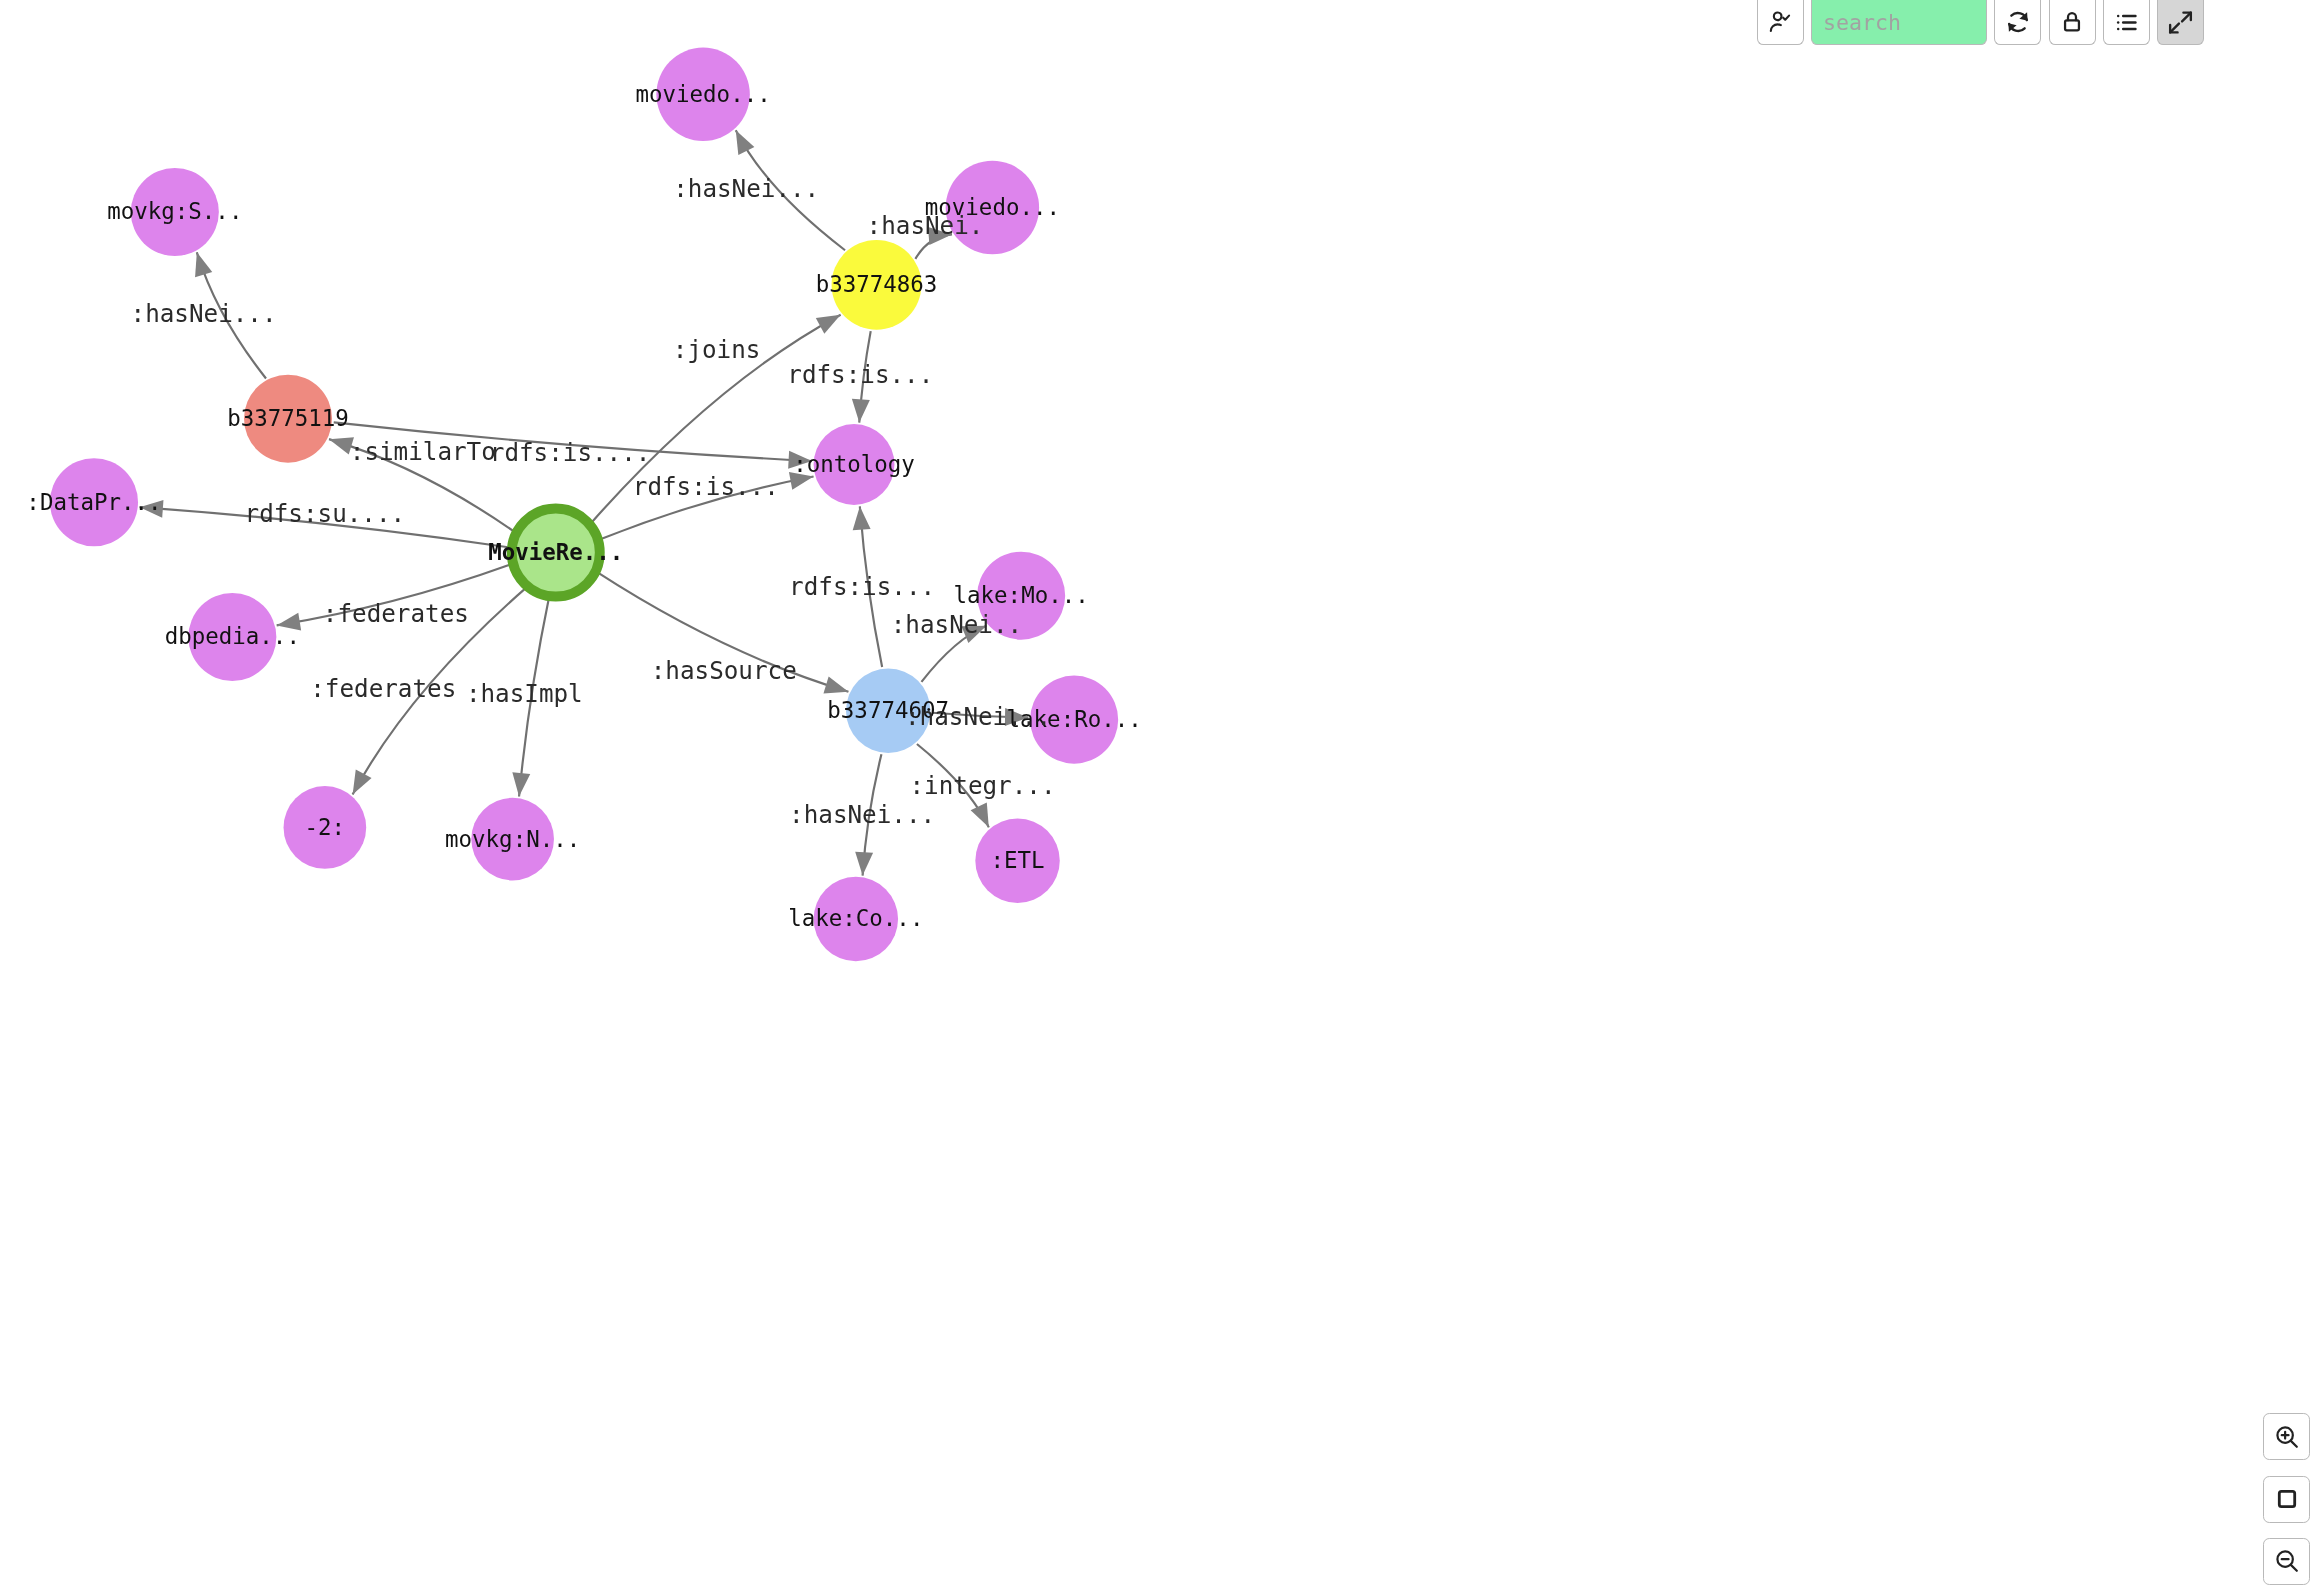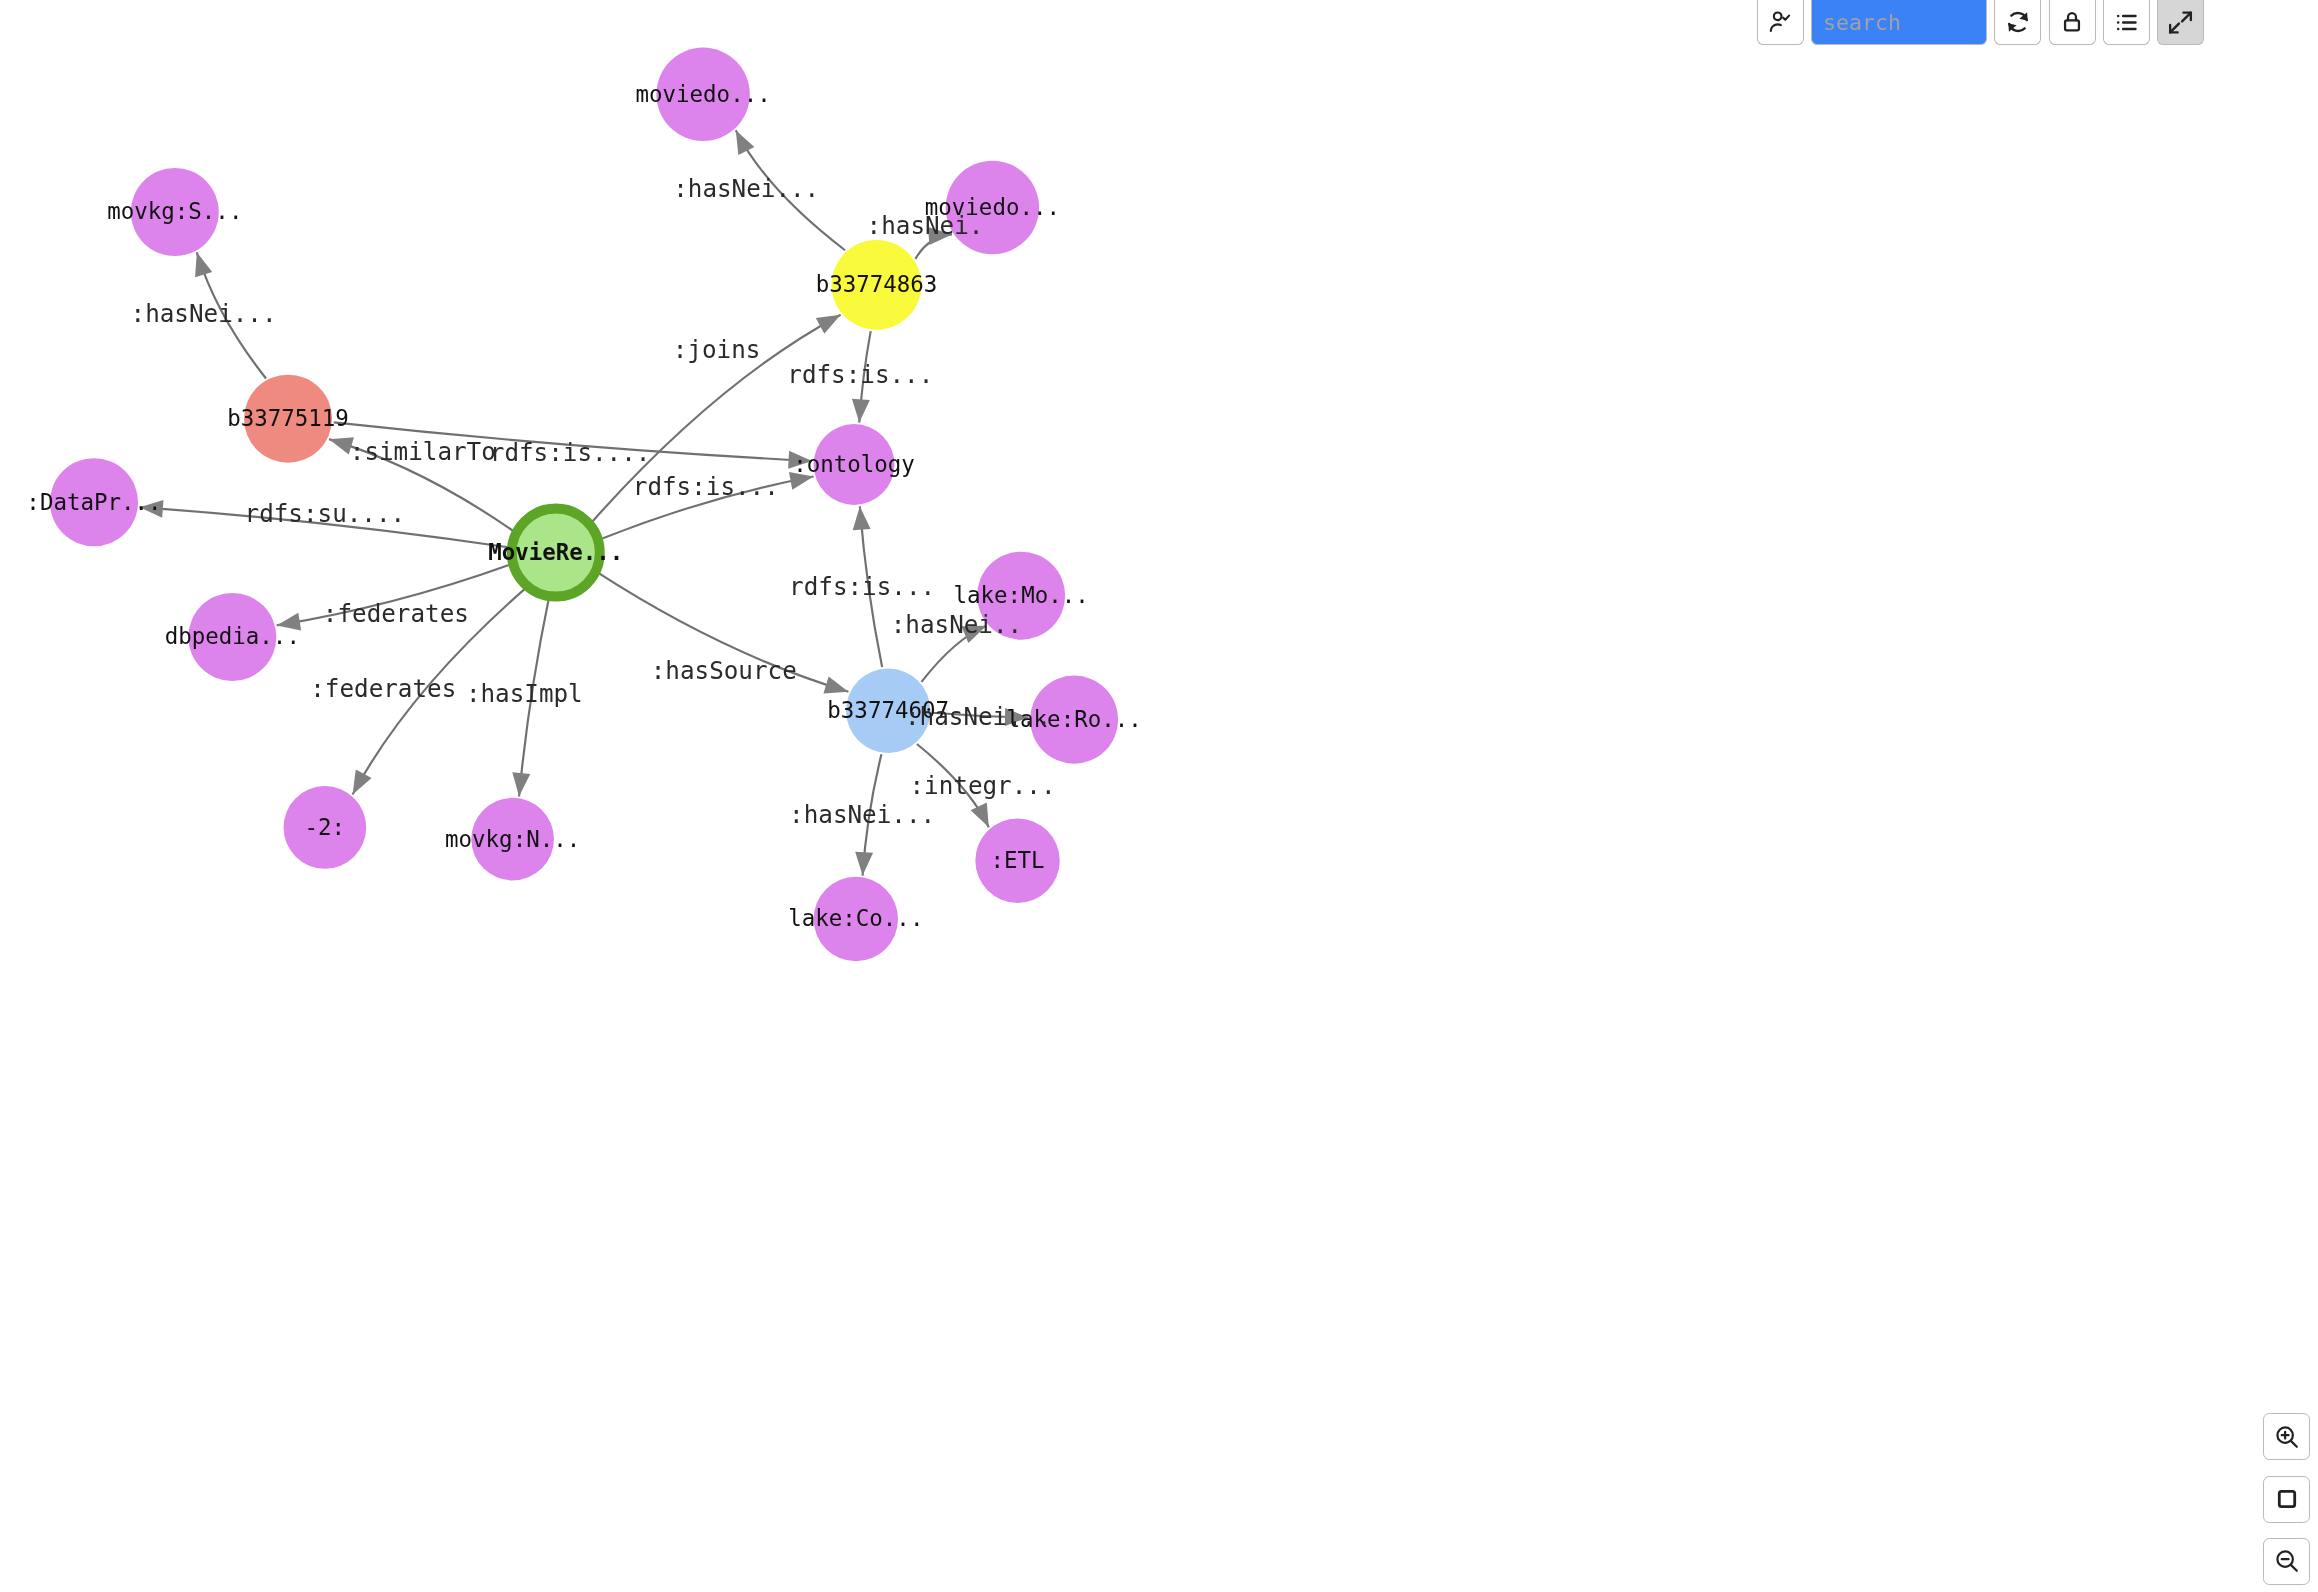--- a/index.html
+++ b/index.html
@@ -80,21 +80,21 @@
     padding: 0;
   }
   .tb-btn.active { background: #d6d6d6; }
   .tb-search {
     width: 176px;
     height: 45px;
     box-sizing: border-box;
     border: 0.9px solid #b9b9b9;
     border-top: none;
     border-radius: 0 0 6.3px 6.3px;
-    background: #3b82f6;
+    background: #86efac;
     font-family: "DejaVu Sans Mono", "Liberation Mono", monospace;
     font-size: 21.6px;
     color: #333;
     padding: 0 10.8px;
     outline: none;
   }
   .tb-search::placeholder { color: #a2a2a2; }
 
   
   #zoom-controls {

